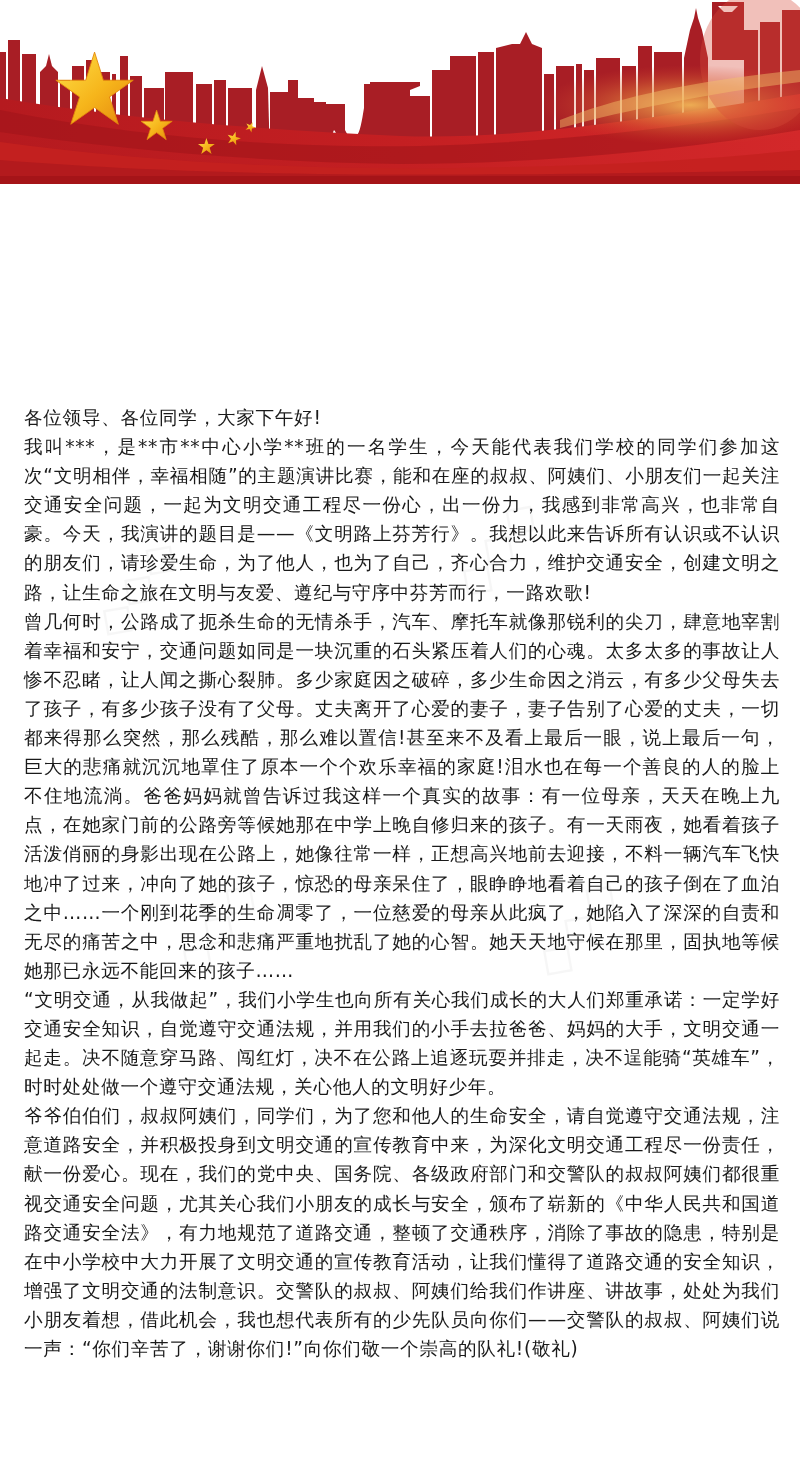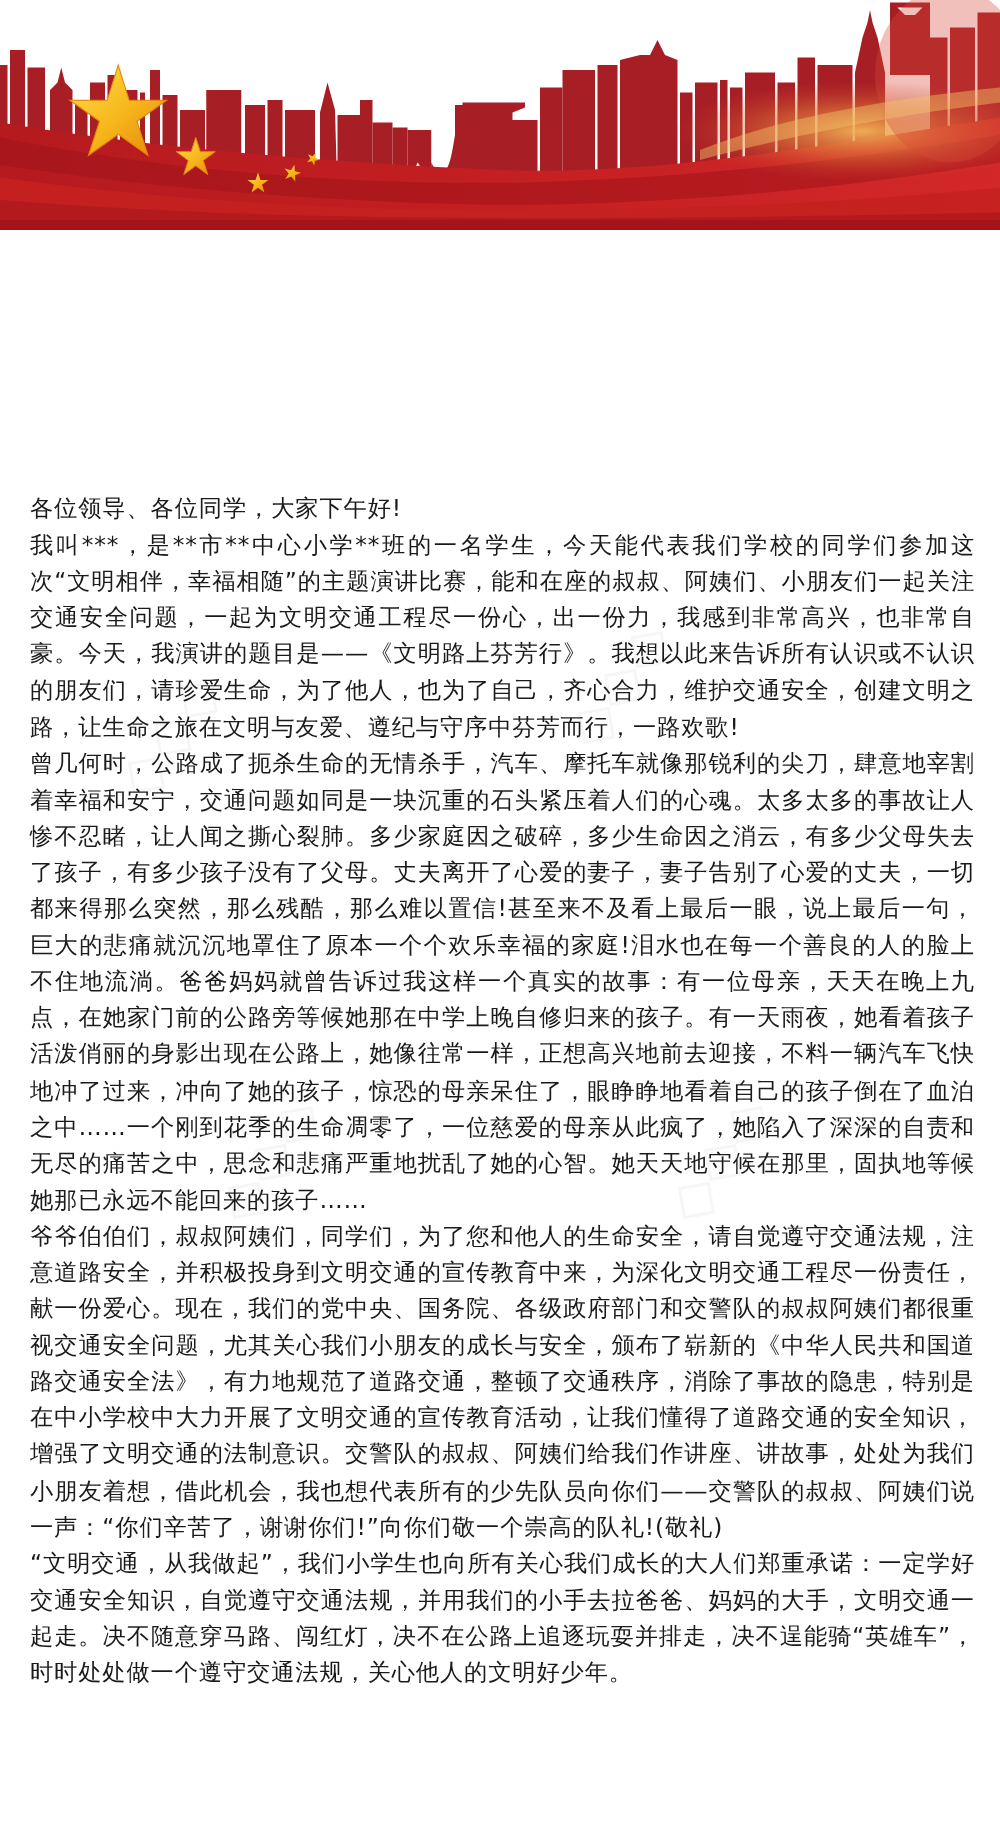--- a/index.html
+++ b/index.html
@@ -22,21 +22,21 @@
       width: 800px;
       height: 184px;
       overflow: hidden;
     }
     .banner svg {
       display: block;
     }
     .speech {
       position: absolute;
       left: 24px;
-      top: 393px;
+      top: 403px;
       width: 756px;
       font-size: 18.6px;
       line-height: 29.1px;
       letter-spacing: 0.7px;
       text-align: justify;
       text-justify: inter-character;
     }
     .speech p {
       margin: 0;
       padding: 0;
@@ -142,15 +142,15 @@
 
 <div class="watermark" style="left:80px; top:560px;">◇◇◇</div>
 <div class="watermark" style="left:440px; top:520px;">◇◇◇</div>
 <div class="watermark" style="left:160px; top:900px;">◇◇◇</div>
 <div class="watermark" style="left:520px; top:900px;">◇◇◇</div>
 
 <div class="speech">
   <p>各位领导、各位同学，大家下午好!</p>
   <p>我叫***，是**市**中心小学**班的一名学生，今天能代表我们学校的同学们参加这次“文明相伴，幸福相随”的主题演讲比赛，能和在座的叔叔、阿姨们、小朋友们一起关注交通安全问题，一起为文明交通工程尽一份心，出一份力，我感到非常高兴，也非常自豪。今天，我演讲的题目是——《文明路上芬芳行》。我想以此来告诉所有认识或不认识的朋友们，请珍爱生命，为了他人，也为了自己，齐心合力，维护交通安全，创建文明之路，让生命之旅在文明与友爱、遵纪与守序中芬芳而行，一路欢歌!</p>
   <p>曾几何时，公路成了扼杀生命的无情杀手，汽车、摩托车就像那锐利的尖刀，肆意地宰割着幸福和安宁，交通问题如同是一块沉重的石头紧压着人们的心魂。太多太多的事故让人惨不忍睹，让人闻之撕心裂肺。多少家庭因之破碎，多少生命因之消云，有多少父母失去了孩子，有多少孩子没有了父母。丈夫离开了心爱的妻子，妻子告别了心爱的丈夫，一切都来得那么突然，那么残酷，那么难以置信!甚至来不及看上最后一眼，说上最后一句，巨大的悲痛就沉沉地罩住了原本一个个欢乐幸福的家庭!泪水也在每一个善良的人的脸上不住地流淌。爸爸妈妈就曾告诉过我这样一个真实的故事：有一位母亲，天天在晚上九点，在她家门前的公路旁等候她那在中学上晚自修归来的孩子。有一天雨夜，她看着孩子活泼俏丽的身影出现在公路上，她像往常一样，正想高兴地前去迎接，不料一辆汽车飞快地冲了过来，冲向了她的孩子，惊恐的母亲呆住了，眼睁睁地看着自己的孩子倒在了血泊之中……一个刚到花季的生命凋零了，一位慈爱的母亲从此疯了，她陷入了深深的自责和无尽的痛苦之中，思念和悲痛严重地扰乱了她的心智。她天天地守候在那里，固执地等候她那已永远不能回来的孩子……</p>
+  <p>“文明交通，从我做起”，我们小学生也向所有关心我们成长的大人们郑重承诺：一定学好交通安全知识，自觉遵守交通法规，并用我们的小手去拉爸爸、妈妈的大手，文明交通一起走。决不随意穿马路、闯红灯，决不在公路上追逐玩耍并排走，决不逞能骑“英雄车”，时时处处做一个遵守交通法规，关心他人的文明好少年。</p>
   <p>爷爷伯伯们，叔叔阿姨们，同学们，为了您和他人的生命安全，请自觉遵守交通法规，注意道路安全，并积极投身到文明交通的宣传教育中来，为深化文明交通工程尽一份责任，献一份爱心。现在，我们的党中央、国务院、各级政府部门和交警队的叔叔阿姨们都很重视交通安全问题，尤其关心我们小朋友的成长与安全，颁布了崭新的《中华人民共和国道路交通安全法》，有力地规范了道路交通，整顿了交通秩序，消除了事故的隐患，特别是在中小学校中大力开展了文明交通的宣传教育活动，让我们懂得了道路交通的安全知识，增强了文明交通的法制意识。交警队的叔叔、阿姨们给我们作讲座、讲故事，处处为我们小朋友着想，借此机会，我也想代表所有的少先队员向你们——交警队的叔叔、阿姨们说一声：“你们辛苦了，谢谢你们!”向你们敬一个崇高的队礼!(敬礼)</p>
-  <p>“文明交通，从我做起”，我们小学生也向所有关心我们成长的大人们郑重承诺：一定学好交通安全知识，自觉遵守交通法规，并用我们的小手去拉爸爸、妈妈的大手，文明交通一起走。决不随意穿马路、闯红灯，决不在公路上追逐玩耍并排走，决不逞能骑“英雄车”，时时处处做一个遵守交通法规，关心他人的文明好少年。</p>
 </div>
 
 </body></html>

